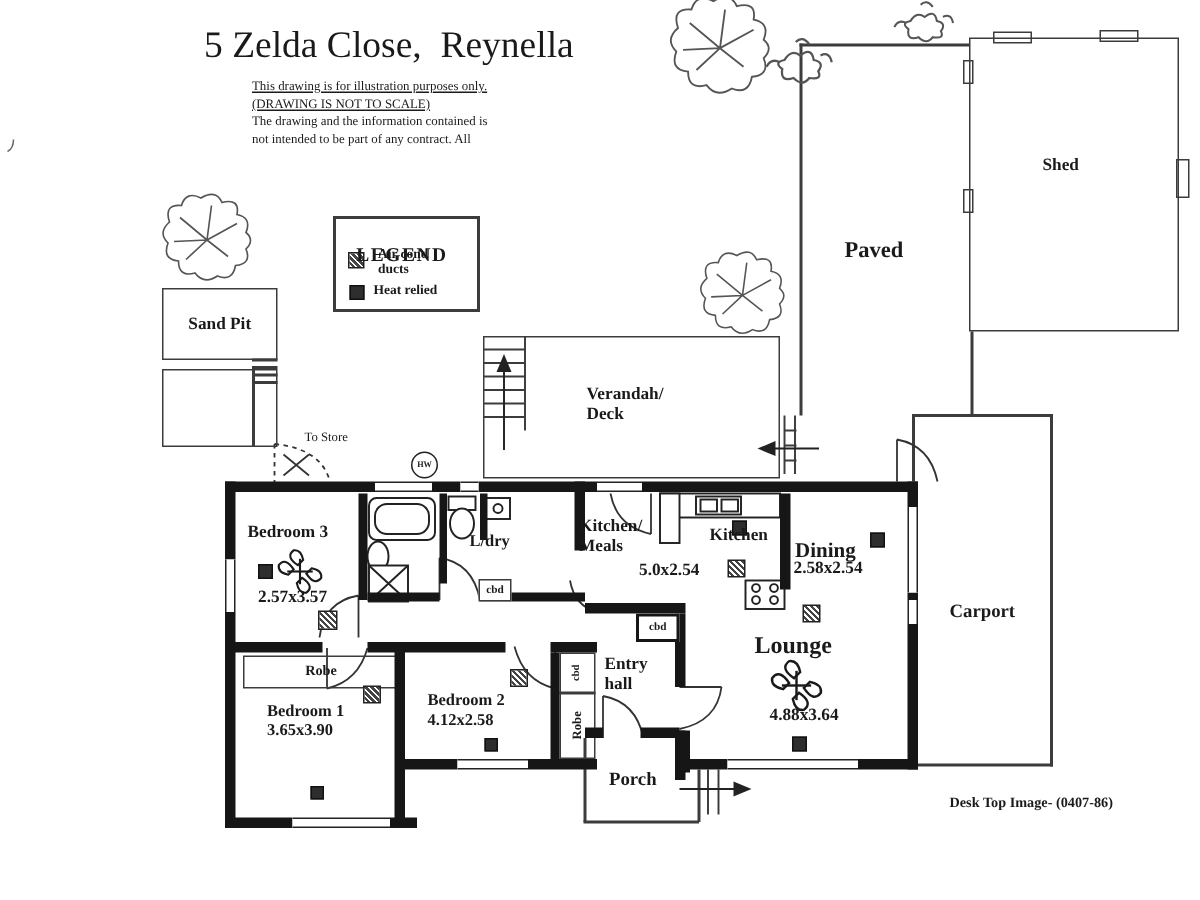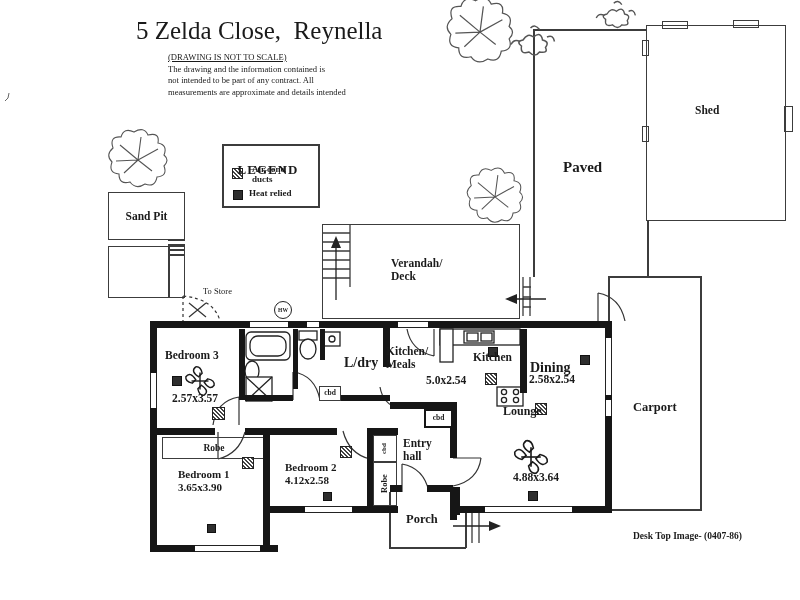--- a/index.html
+++ b/index.html
@@ -223,24 +223,24 @@
   <div class="heat" style="left:580px;top:355px;width:10px;height:10px"></div>
   <div class="air" style="left:535px;top:403px;width:12px;height:12px"></div>
   <div class="heat" style="left:528px;top:491px;width:10px;height:10px"></div>
 
   <div class="hwc cen">
     <span>HW</span>
   </div>
 
   <div class="lbl" style="left:136px;top:17px;font-size:25px;white-space:pre;font-weight:normal">5 Zelda Close,  Reynella</div>
   <div class="disc">
+    <div class="u">This drawing is for illustration purposes only.</div>
     <div class="u">(DRAWING IS NOT TO SCALE)</div>
     <div>The drawing and the information contained is</div>
     <div>not intended to be part of any contract.  All</div>
-    <div>measurements are approximate and details intended</div>
   </div>
 
   <div class="box" style="left:222px;top:144px;width:98px;height:64px;border-width:2px;z-index:35"></div>
   <div class="lbl" style="left:222px;top:163px;width:92px;text-align:center;font-size:13px;letter-spacing:1px">LEGEND</div>
   <div class="air" style="left:232px;top:168px;width:11px;height:11px;z-index:36"></div>
   <div class="lbl" style="left:252px;top:165px;font-size:9px">Air cond
 ducts</div>
   <div class="heat" style="left:233px;top:190px;width:10px;height:10px;z-index:36"></div>
   <div class="lbl" style="left:249px;top:189px;font-size:9px">Heat relied</div>
 
@@ -248,28 +248,28 @@
   <div class="lbl" style="left:695px;top:104px;font-size:11.5px">Shed</div>
   <div class="lbl" style="left:563px;top:159px;font-size:15px">Paved</div>
   <div class="lbl" style="left:391px;top:257px;font-size:11.5px">Verandah/
 Deck</div>
   <div class="lbl" style="left:203px;top:287px;font-size:8.5px;font-weight:normal">To Store</div>
   <div class="lbl" style="left:633px;top:401px;font-size:12.5px">Carport</div>
   <div class="lbl" style="left:406px;top:513px;font-size:12.5px">Porch</div>
 
   <div class="lbl" style="left:165px;top:349px;font-size:11.5px">Bedroom 3</div>
   <div class="lbl" style="left:172px;top:392px;font-size:11.5px">2.57x3.57</div>
-  <div class="lbl" style="left:344px;top:355px;font-size:14px">L/dry</div>
+  <div class="lbl" style="left:313px;top:355px;font-size:11px">L/dry</div>
   <div class="lbl" style="left:386px;top:345px;font-size:11.5px">Kitchen/
 Meals</div>
   <div class="lbl" style="left:426px;top:374px;font-size:11.5px">5.0x2.54</div>
   <div class="lbl" style="left:473px;top:351px;font-size:11.5px">Kitchen</div>
   <div class="lbl" style="left:530px;top:360px;font-size:14px">Dining</div>
   <div class="lbl" style="left:529px;top:373px;font-size:11.5px">2.58x2.54</div>
-  <div class="lbl" style="left:503px;top:405px;font-size:12px">Lounge</div>
+  <div class="lbl" style="left:503px;top:422px;font-size:16px">Lounge</div>
   <div class="lbl" style="left:513px;top:471px;font-size:11.5px">4.88x3.64</div>
   <div class="lbl" style="left:178px;top:468px;font-size:11px">Bedroom 1</div>
   <div class="lbl" style="left:178px;top:481px;font-size:11px">3.65x3.90</div>
   <div class="lbl" style="left:285px;top:461px;font-size:11px">Bedroom 2</div>
   <div class="lbl" style="left:285px;top:474px;font-size:11px">4.12x2.58</div>
   <div class="lbl" style="left:403px;top:437px;font-size:11.5px">Entry
 hall</div>
 
   <div class="lbl cen" style="left:162px;top:437px;width:104px;height:22px;font-size:9.5px;z-index:41">Robe</div>
   <div class="lbl cen vtext" style="left:373px;top:437px;width:24px;height:23px;font-size:7px;z-index:41">cbd</div>

